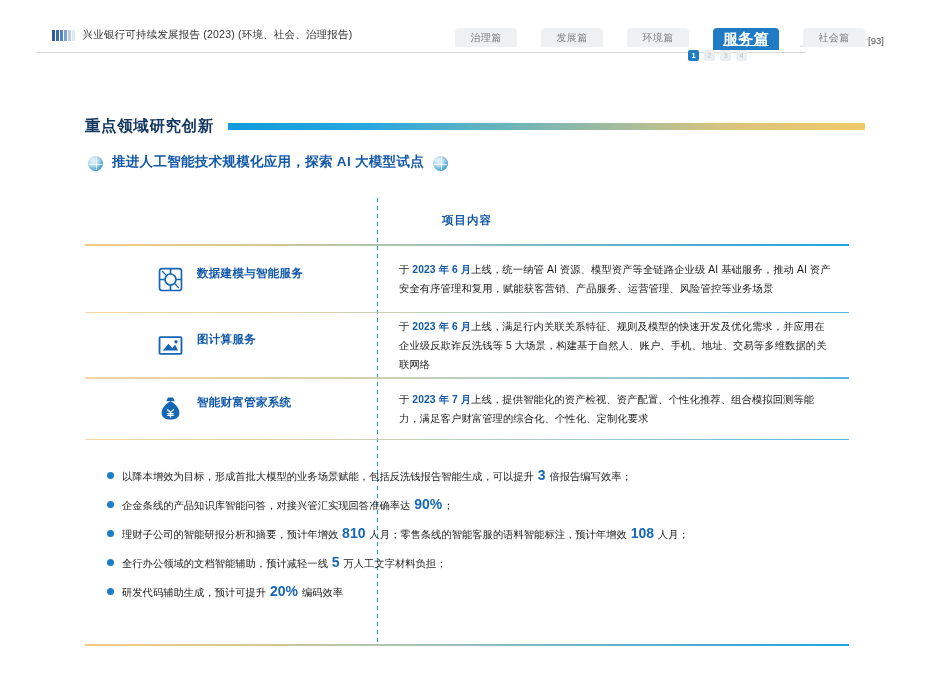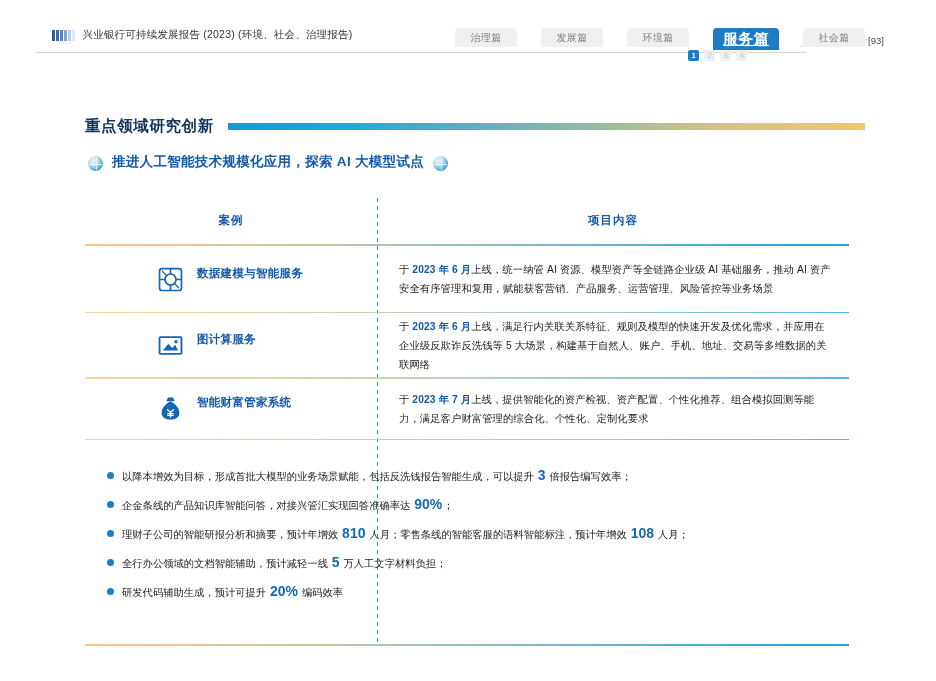--- a/index.html
+++ b/index.html
@@ -386,21 +386,20 @@
 
 <div class="subsection-wrap">
   <span class="globe"></span>
   <span class="subsection-title">推进人工智能技术规模化应用，探索 AI 大模型试点</span>
   <span class="globe"></span>
 </div>
 
 <div class="tbl">
 
   <div class="tbl-head">
-    <div class="th col-a">案例</div>
     <div class="th col-b">项目内容</div>
     <div class="dash-divider" style="top:2px;height:44px;"></div>
   </div>
 
   <div class="grad-rule"></div>
 
   <div class="tbl-body">
     <div class="dash-divider" style="top:0;bottom:0;"></div>
 
     <div class="row row-r1">

